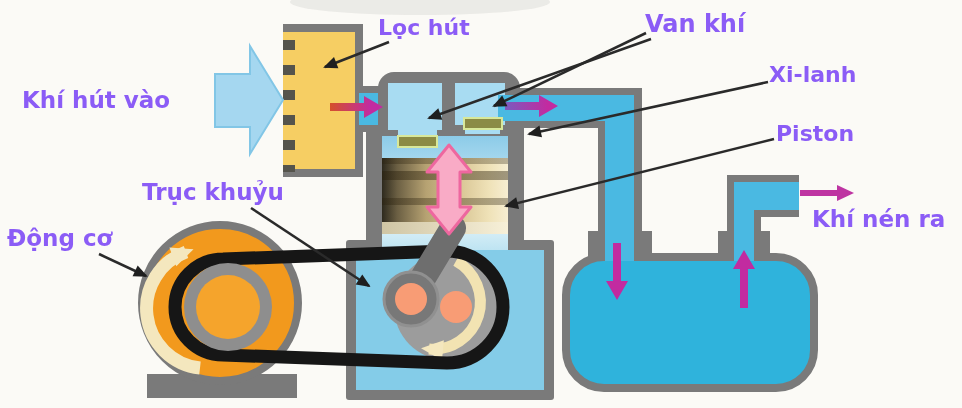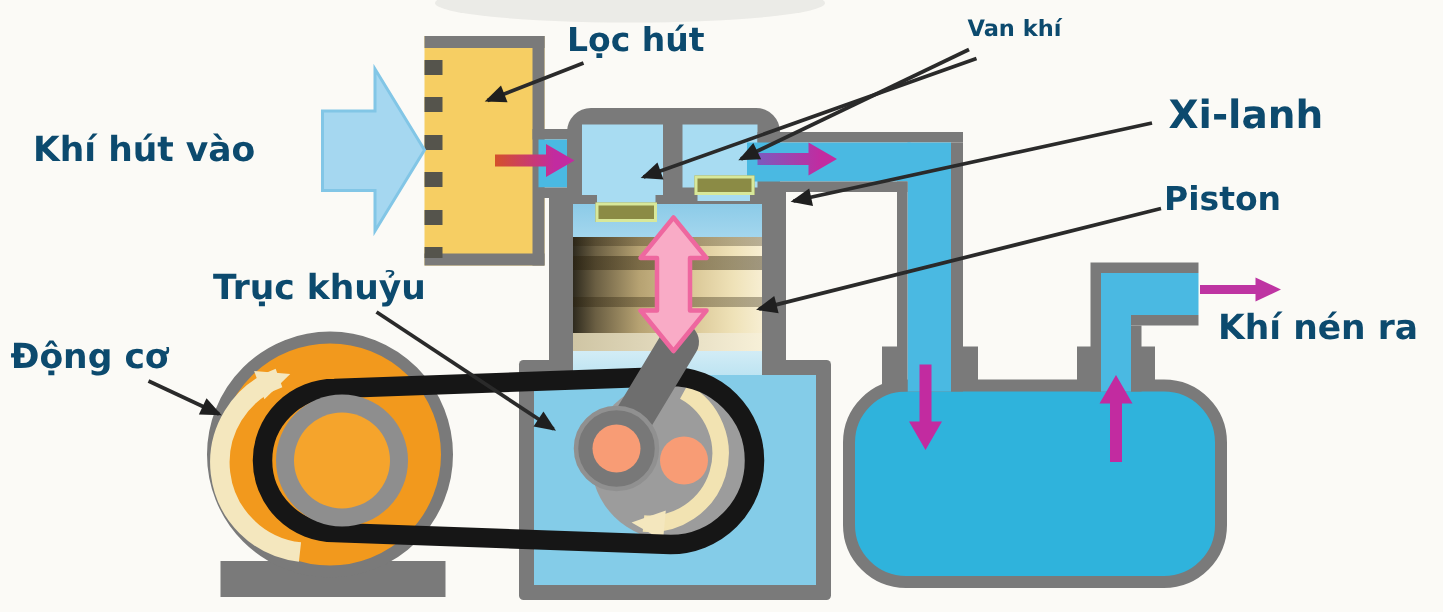--- a/index.html
+++ b/index.html
@@ -2,21 +2,21 @@
 <html><head>
 <meta charset="utf-8">
 <style>
   html,body{margin:0;padding:0;background:#e9e9e9;}
   #canvas{
     position:relative;width:962px;height:408px;background:#FBFAF6;
     overflow:hidden;font-family:"DejaVu Sans","Liberation Sans",sans-serif;
   }
   .abs{position:absolute;}
   .label{
-    position:absolute;font-weight:bold;color:#0c4a6e;font-size:23px;
+    position:absolute;font-weight:bold;color:#8b5cf6;font-size:23px;
     white-space:nowrap;line-height:1.1;letter-spacing:0px;
   }
   
   .filter{left:283px;top:24px;width:80px;height:153px;background:#F6CE63;
     border:8px solid #7A7A7A;border-left:none;box-sizing:border-box;}
   .filter-dashes{left:283px;top:40px;width:12px;height:132px;
     background:repeating-linear-gradient(180deg,#55544C 0 10px,rgba(0,0,0,0) 10px 25px);}
   
   .head{left:378px;top:72px;width:142px;height:70px;background:#7A7A7A;border-radius:16px 16px 0 0;}
   .chamber{background:#A8DCF2;}
@@ -153,20 +153,20 @@
     <line x1="646" y1="33" x2="494" y2="106" stroke="#2A2A2A" stroke-width="2.5" marker-end="url(#mB)"></line>
     <line x1="651" y1="39" x2="429" y2="118" stroke="#2A2A2A" stroke-width="2.5" marker-end="url(#mB)"></line>
     <line x1="768" y1="82" x2="529" y2="134" stroke="#2A2A2A" stroke-width="2.5" marker-end="url(#mB)"></line>
     <line x1="774" y1="139" x2="506" y2="206" stroke="#2A2A2A" stroke-width="2.5" marker-end="url(#mB)"></line>
     <line x1="251" y1="208" x2="369" y2="286" stroke="#2A2A2A" stroke-width="2.5" marker-end="url(#mB)"></line>
     <line x1="99" y1="254" x2="146" y2="276" stroke="#2A2A2A" stroke-width="2.5" marker-end="url(#mB)"></line>
   </svg>
 
   <div class="label" style="left:22px;top:88px;text-align:right;">Khí hút vào</div>
   <div class="label" style="left:378px;top:16px;font-size:22px;">Lọc hút</div>
-  <div class="label" style="left:645px;top:11px;font-size:15px;">Van khí</div>
-  <div class="label" style="left:769px;top:63px;font-size:26px;margin-left:10px;">Xi-lanh</div>
+  <div class="label" style="left:645px;top:11px;font-size:24px;">Van khí</div>
+  <div class="label" style="left:769px;top:63px;font-size:22px;">Xi-lanh</div>
   <div class="label" style="left:776px;top:122px;font-size:22px;">Piston</div>
   <div class="label" style="left:142px;top:180px;">Trục khuỷu</div>
   <div class="label" style="left:7px;top:226px;">Động cơ</div>
   <div class="label" style="left:812px;top:207px;">Khí nén ra</div>
 
 </div>
 
 </body></html>

